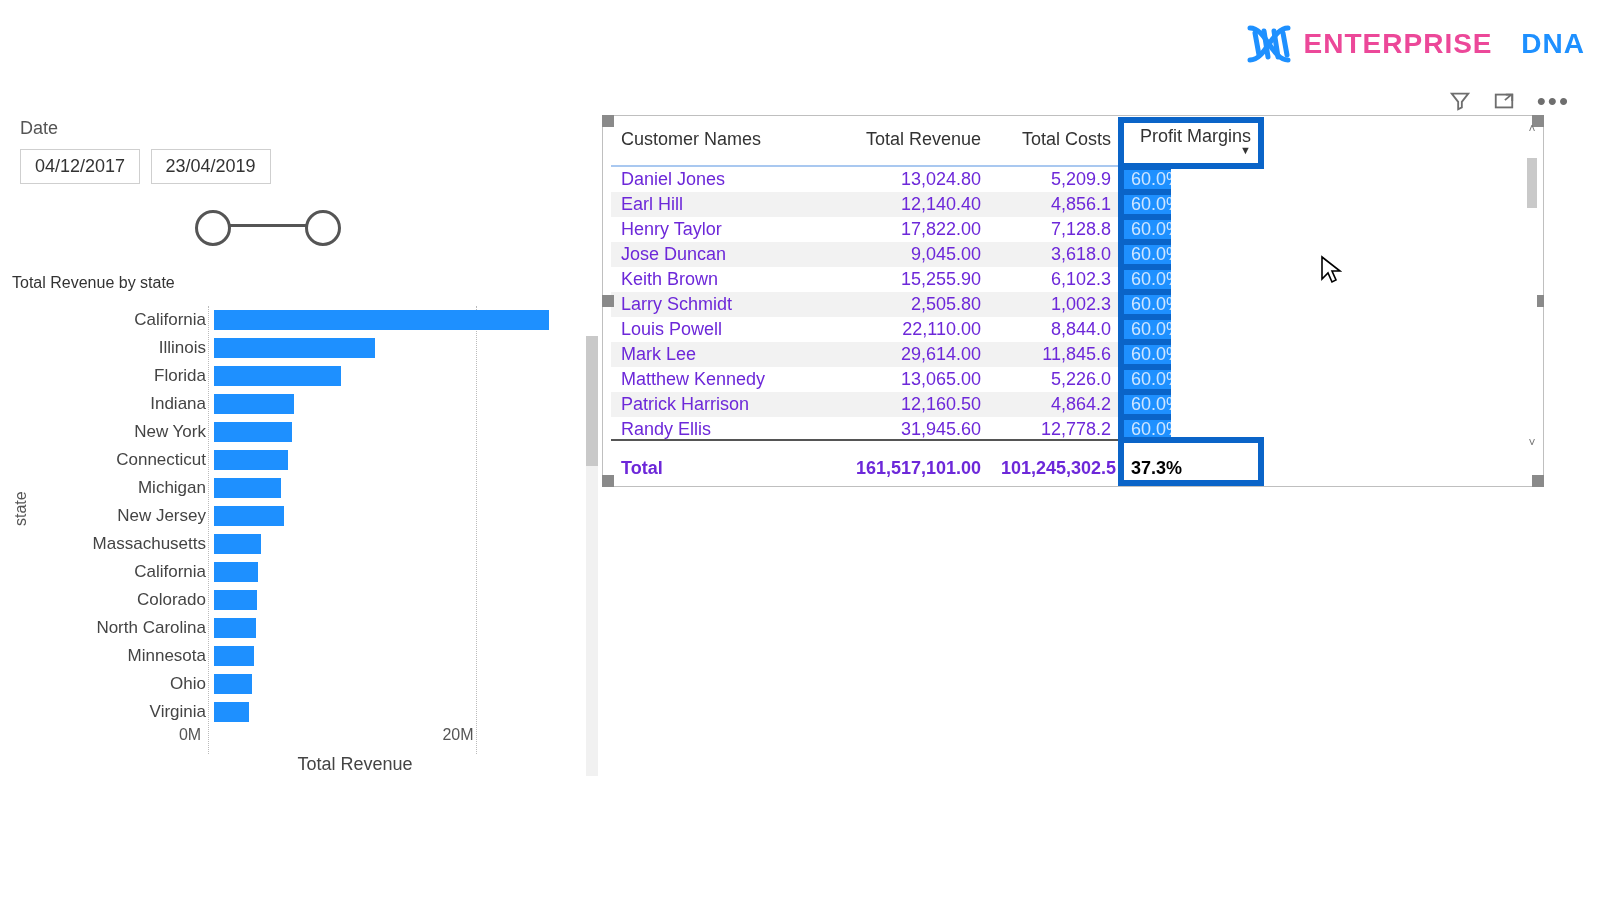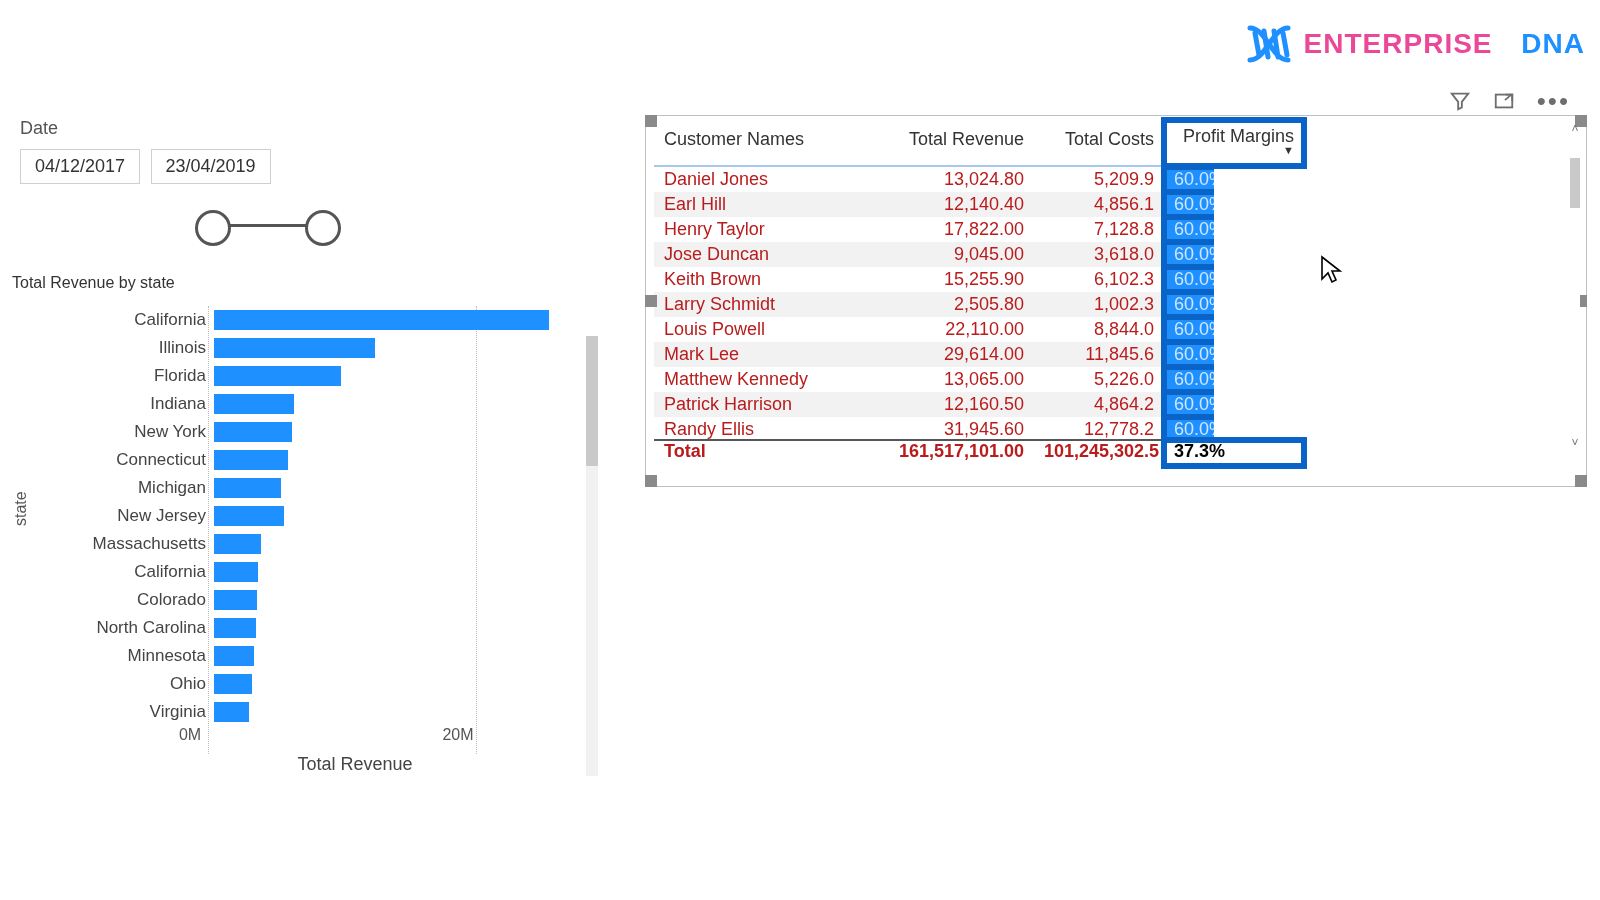--- a/index.html
+++ b/index.html
@@ -163,21 +163,21 @@
     position: absolute;
     left: 0; right: 0;
     top: 0;
     height: 130px;
     background: #c9c9c9;
   }
 
   
   .table-visual {
     position: absolute;
-    left: 645px;
+    left: 602px;
     top: 115px;
     width: 940px;
     height: 370px;
     border: 1px solid #bfbfbf;
   }
   .tv-corner {
     position: absolute;
     width: 12px; height: 12px;
     background: #8a8a8a;
   }
@@ -224,21 +224,21 @@
   }
   table.data tbody tr:nth-child(even) td.name,
   table.data tbody tr:nth-child(even) td.num.cost,
   table.data tbody tr:nth-child(even) td.num.rev {
     background: #f2f2f2;
   }
   table.data td {
     padding: 2px 10px;
     white-space: nowrap;
     overflow: hidden;
-    color: #b91c1c;
+    color: #6d28d9;
   }
   table.data td.pm {
     background: #1e90ff;
     color: #cfe6ff;
     text-align: left;
     outline: 6px solid #0a64c8;
     outline-offset: -3px;
   }
   tbody.scroll-body {
     display: block;
@@ -251,21 +251,21 @@
     table-layout: fixed;
   }
   table.data .c1 { width: 190px; }
   table.data .c2 { width: 150px; }
   table.data .c3 { width: 110px; }
   table.data .c4 { width: 120px; }
 
   table.data tfoot td {
     border-top: 2px solid #555;
     font-weight: 700;
-    padding-top: 0;
+    padding-top: 17px;
     padding-bottom: 4px;
     background: #fff;
   }
   table.data tfoot td.pm {
     background: #fff;
     color: #000;
     outline: 6px solid #0a64c8;
     outline-offset: -3px;
   }
 

